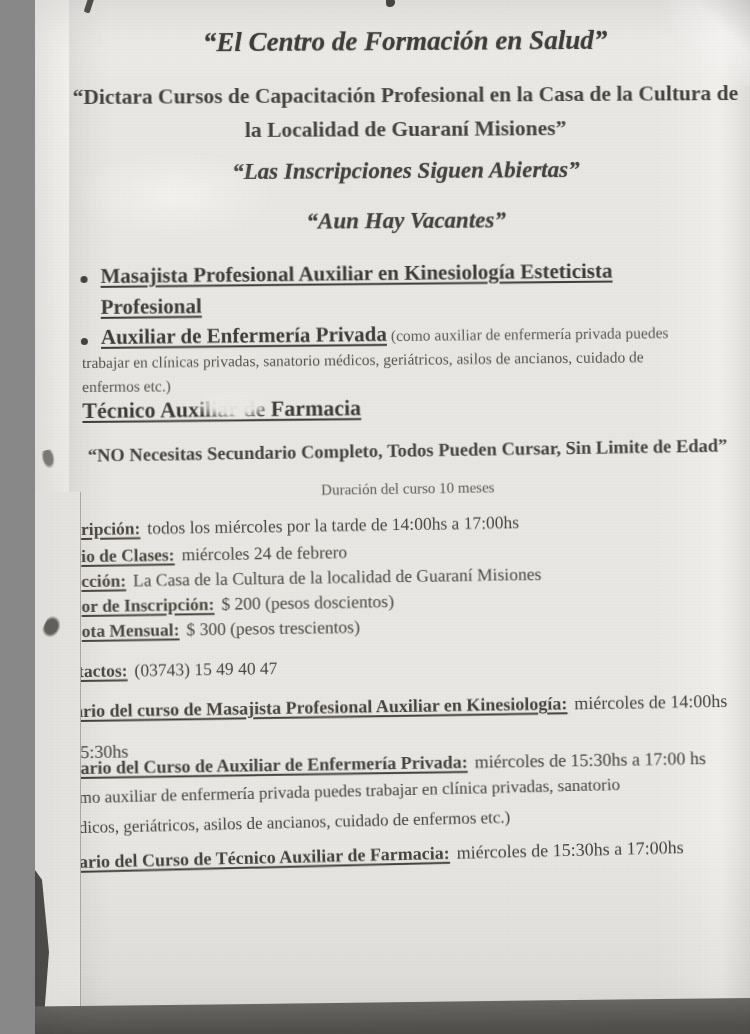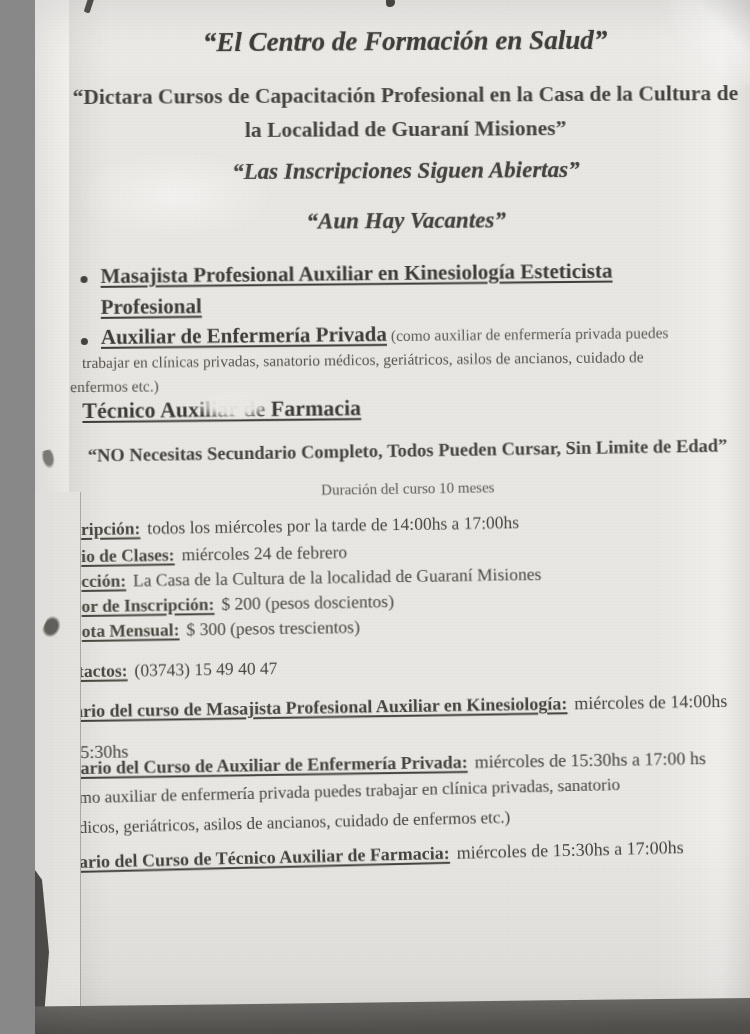--- a/index.html
+++ b/index.html
@@ -134,21 +134,21 @@
     <div class="dot" style="left:47px; top:274px"></div>
     <div class="line course b u r1" style="left:67px; top:262px">Masajista Profesional Auxiliar en Kinesiología Esteticista</div>
     <div class="line course b u r1" style="left:67px; top:293px">Profesional</div>
 
     <div class="dot" style="left:47px; top:336px"></div>
     <div class="line r1" style="left:67px; top:323px">
       <span class="course b u">Auxiliar de Enfermería Privada</span>
       <span class="note">(como auxiliar de enfermería privada puedes</span>
     </div>
     <div class="line noteline r1" style="left:48px; top:352px">trabajar en clínicas privadas, sanatorio médicos, geriátricos, asilos de ancianos, cuidado de</div>
-    <div class="line noteline r1" style="left:36px; top:376px">enfermos etc.)</div>
+    <div class="line noteline r1" style="left:48px; top:376px">enfermos etc.)</div>
 
     <div class="line course b u r1" style="left:48px; top:396px; font-size:22px">Técnico Auxiliar de Farmacia</div>
 
     <div class="line c req r2" style="top:444px">“NO Necesitas Secundario Completo, Todos Pueden Cursar, Sin Limite de Edad”</div>
     <div class="line c dur r2" style="top:484px">Duración del curso 10 meses</div>
 
     <div class="line det r2" style="left:46px; top:517px">
       <span class="lab">ripción:</span><span>todos los miércoles por la tarde de 14:00hs a 17:00hs</span>
     </div>
     <div class="line det r2" style="left:46px; top:544px">

